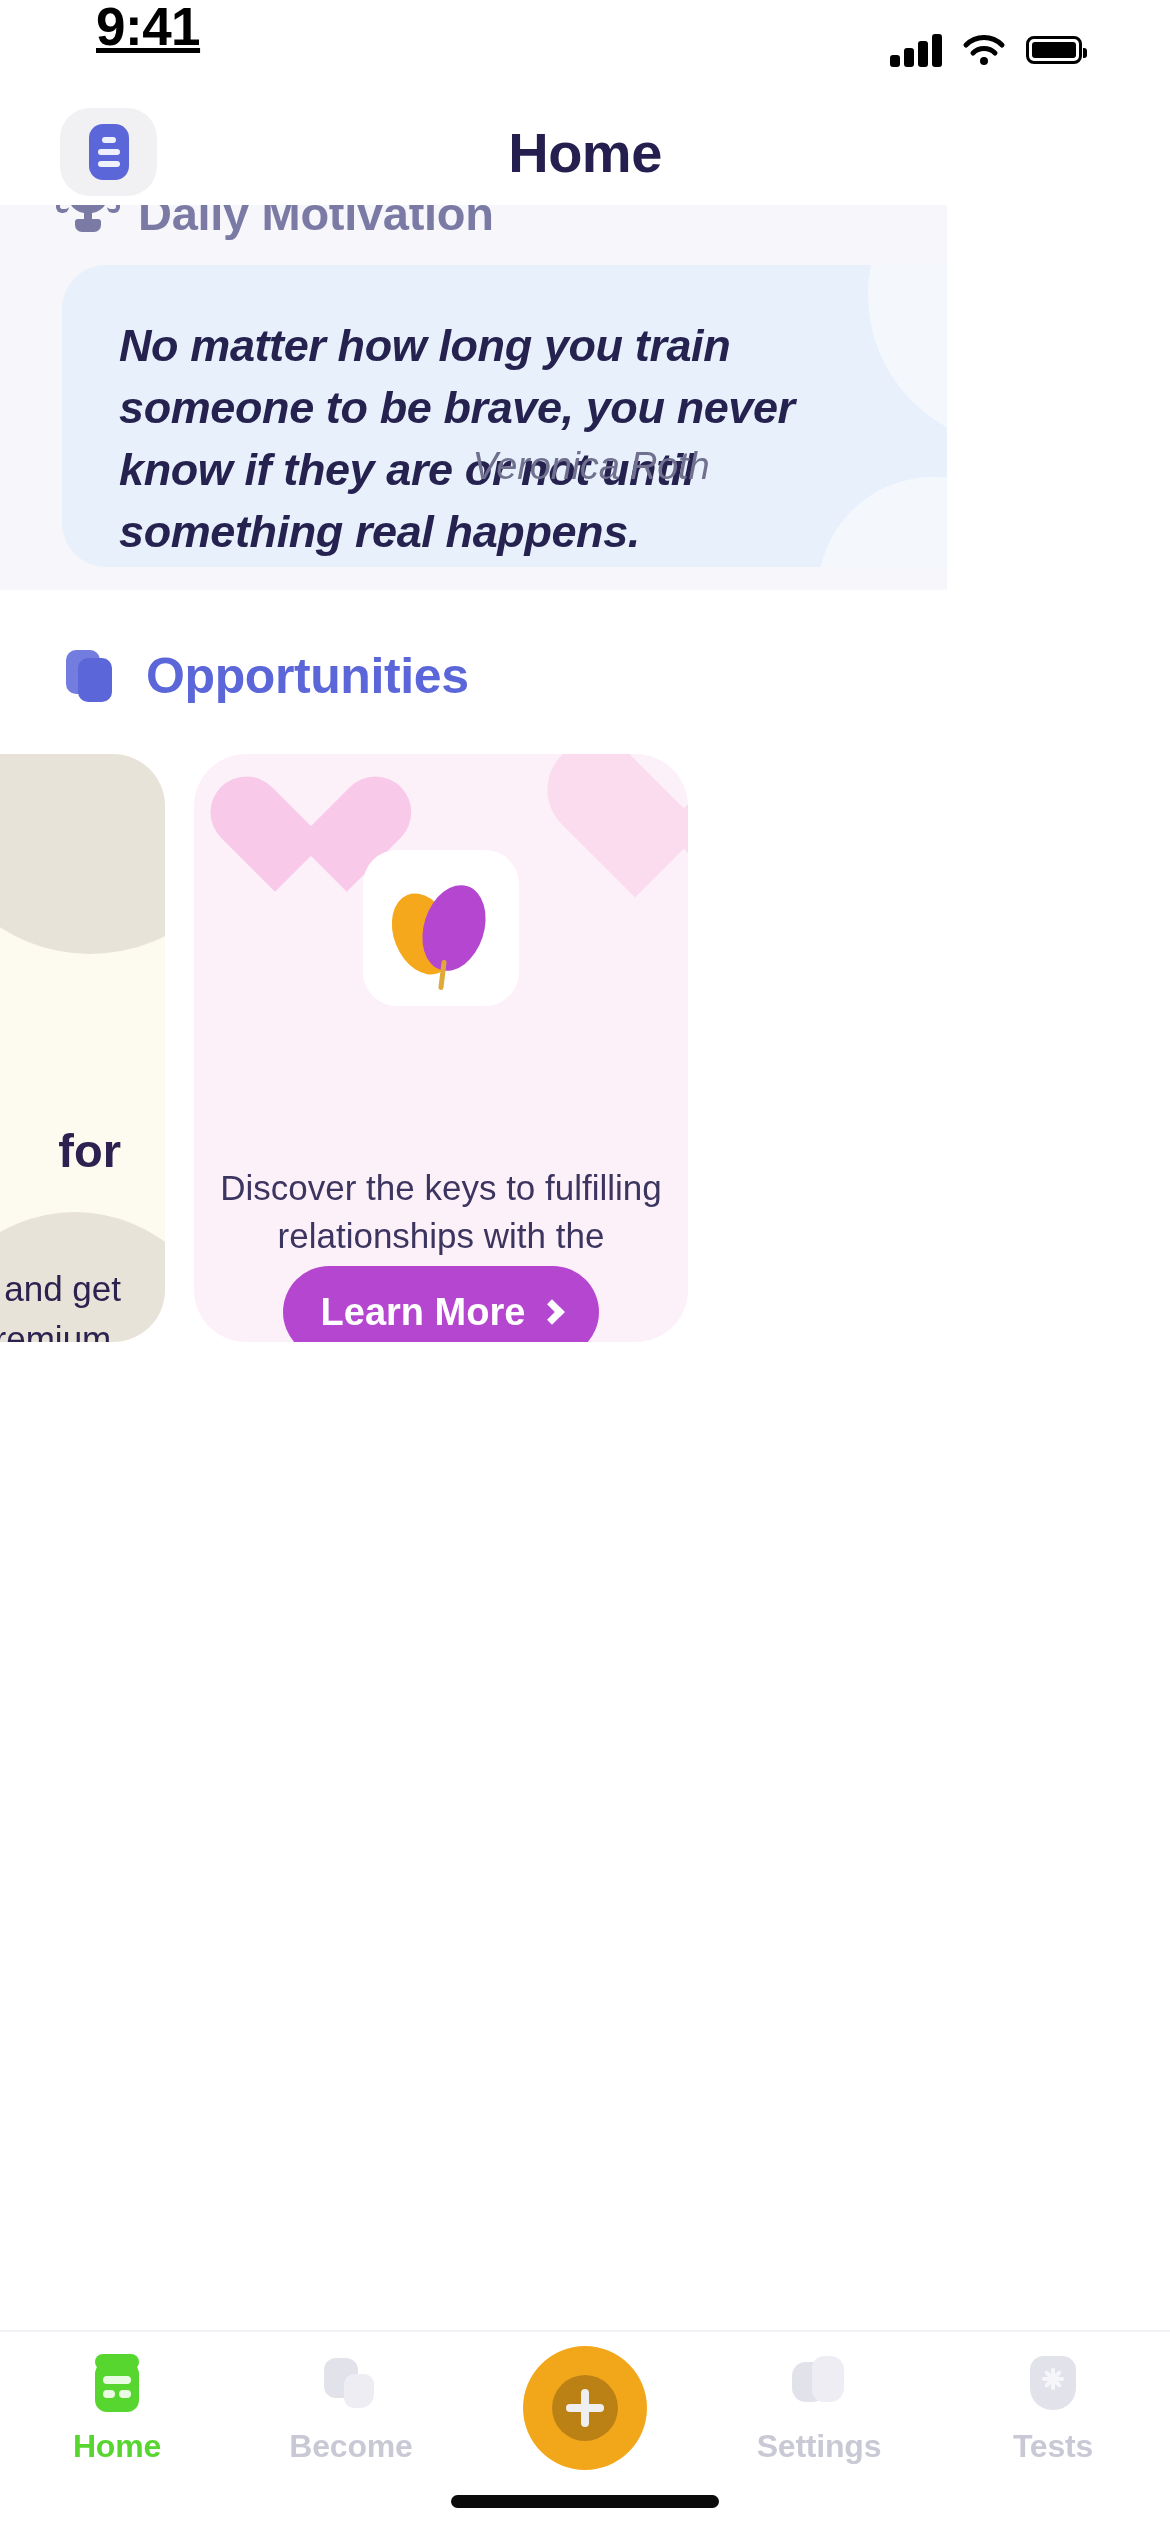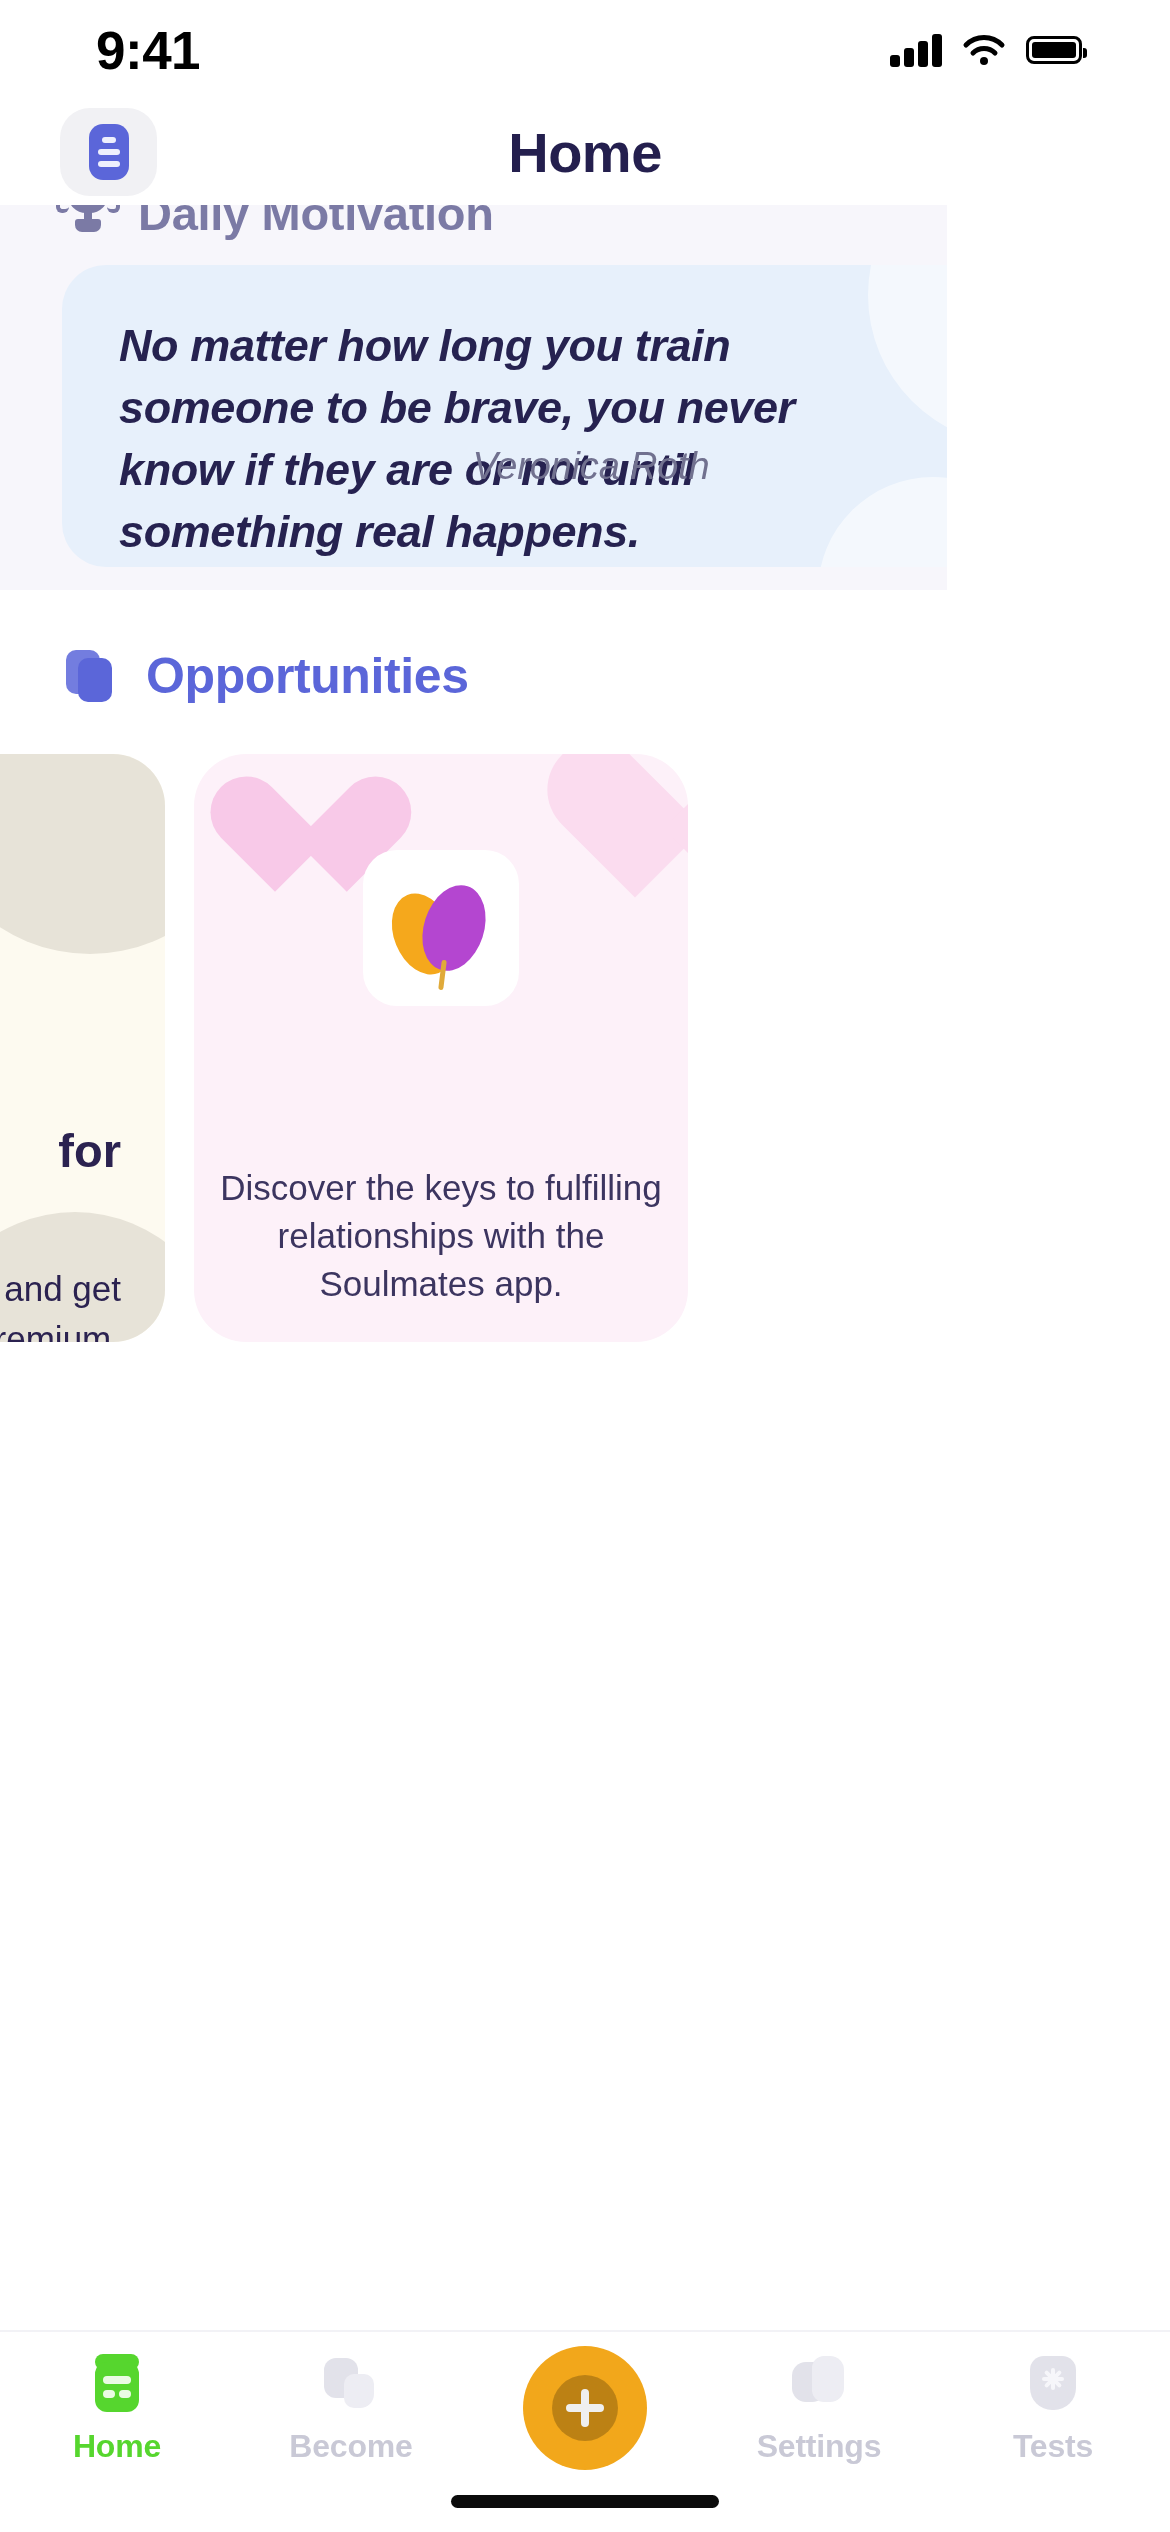--- a/index.html
+++ b/index.html
@@ -7,22 +7,23 @@
     width: 1170px; height: 2532px;
     background: #ffffff;
     font-family: "Liberation Sans", sans-serif;
     overflow: hidden;
   }
   .phone { position: relative; width: 1170px; height: 2532px; background: #ffffff; overflow: hidden; }
 
   
   .statusbar {
     position: absolute; top: 0; left: 0; width: 1170px; height: 100px;
-    display: flex; align-items: center; justify-content: space-between;
+    display: flex; justify-content: space-between;
     padding: 0 88px 0 96px;
+    text-decoration: underline;
   }
   .status-time {
     font-size: 53px; font-weight: 700; color: #000; letter-spacing: -0.5px;
     line-height: 1;
   }
   .status-right { display: flex; align-items: center; gap: 20px; }
   .sig { display: flex; align-items: flex-end; gap: 4px; height: 34px; }
   .sig i { display: block; width: 10px; background: #000; border-radius: 3px; }
   .sig i:nth-child(1) { height: 12px; }
   .sig i:nth-child(2) { height: 19px; }
@@ -385,20 +386,24 @@
           <div class="heart h-left"></div>
           <div class="heart h-right"></div>
           <div class="flower-tile">
             <div class="flower">
               <div class="petal-y"></div>
                 <div class="petal-p"></div>
                 <div class="stem"></div>
             </div>
           </div>
           <div class="m-desc">Discover the keys to fulfilling relationships with the Soulmates app.</div>
+          <div class="m-btn">
+            <span>Learn More</span>
+            <span class="chev"></span>
+          </div>
         </div>
 
       </div>
     </section>
 
   </div>
 
   <nav class="tabbar">
 
     <div class="tab active">

